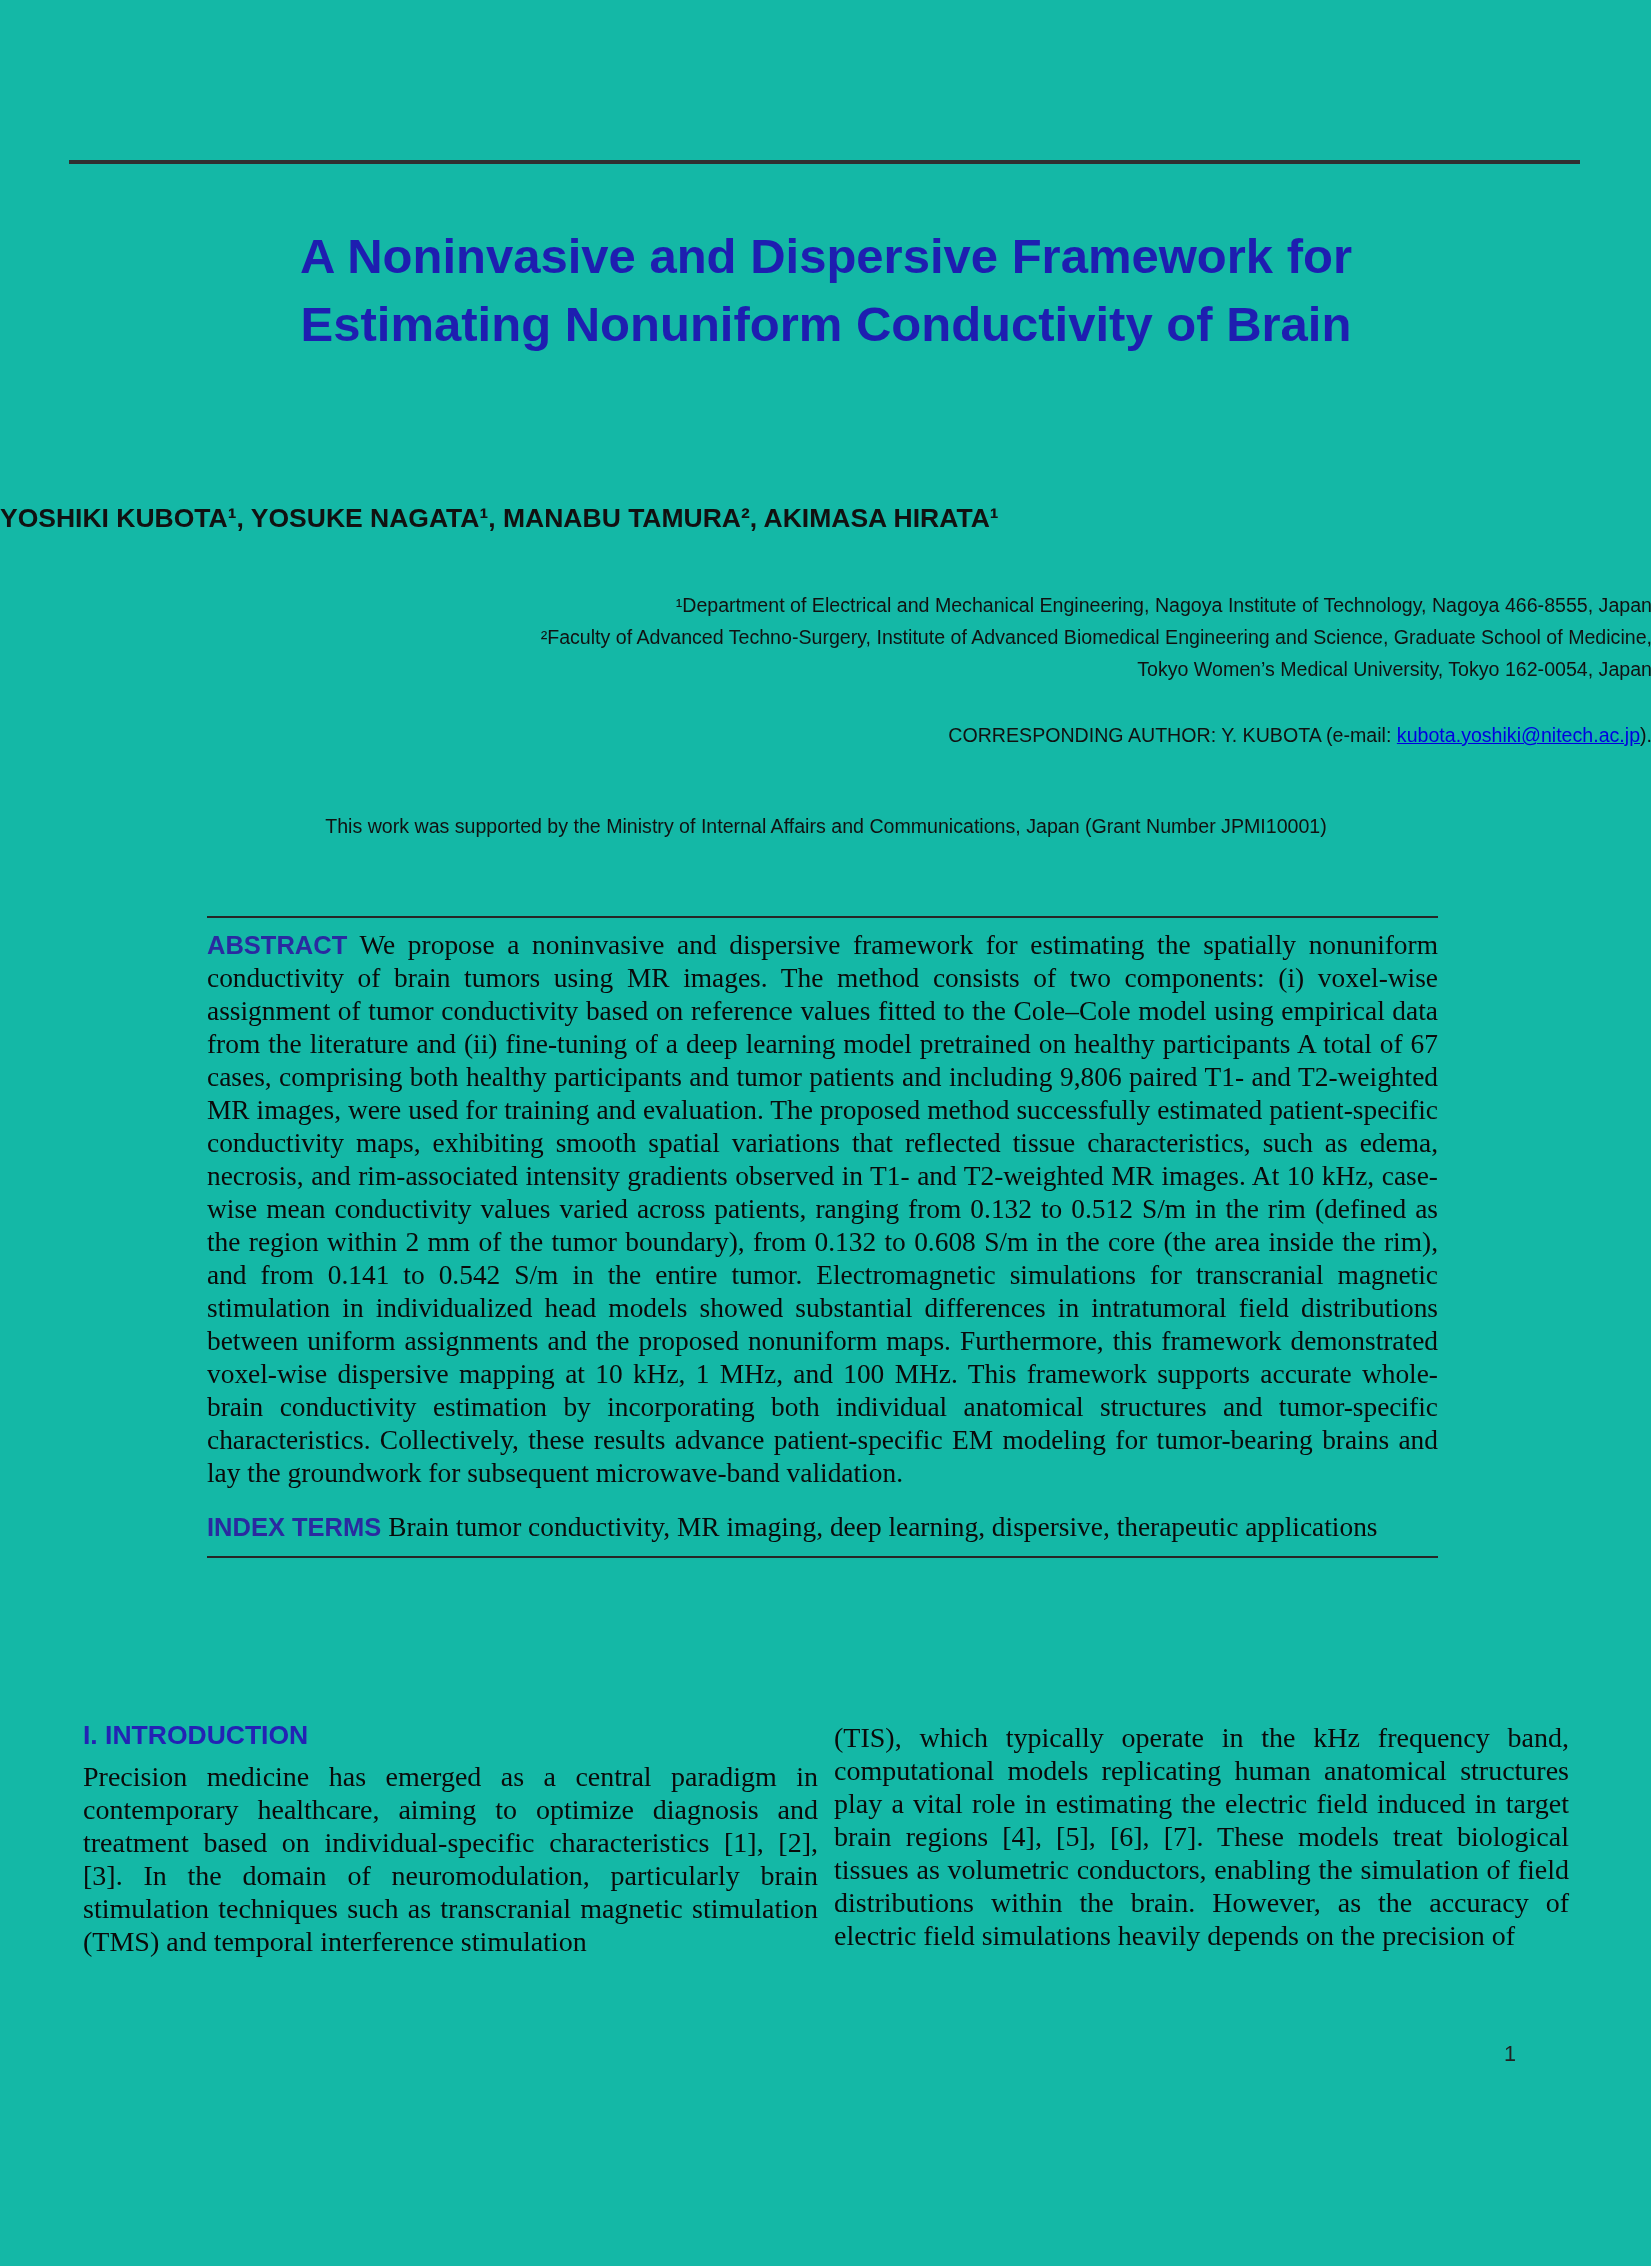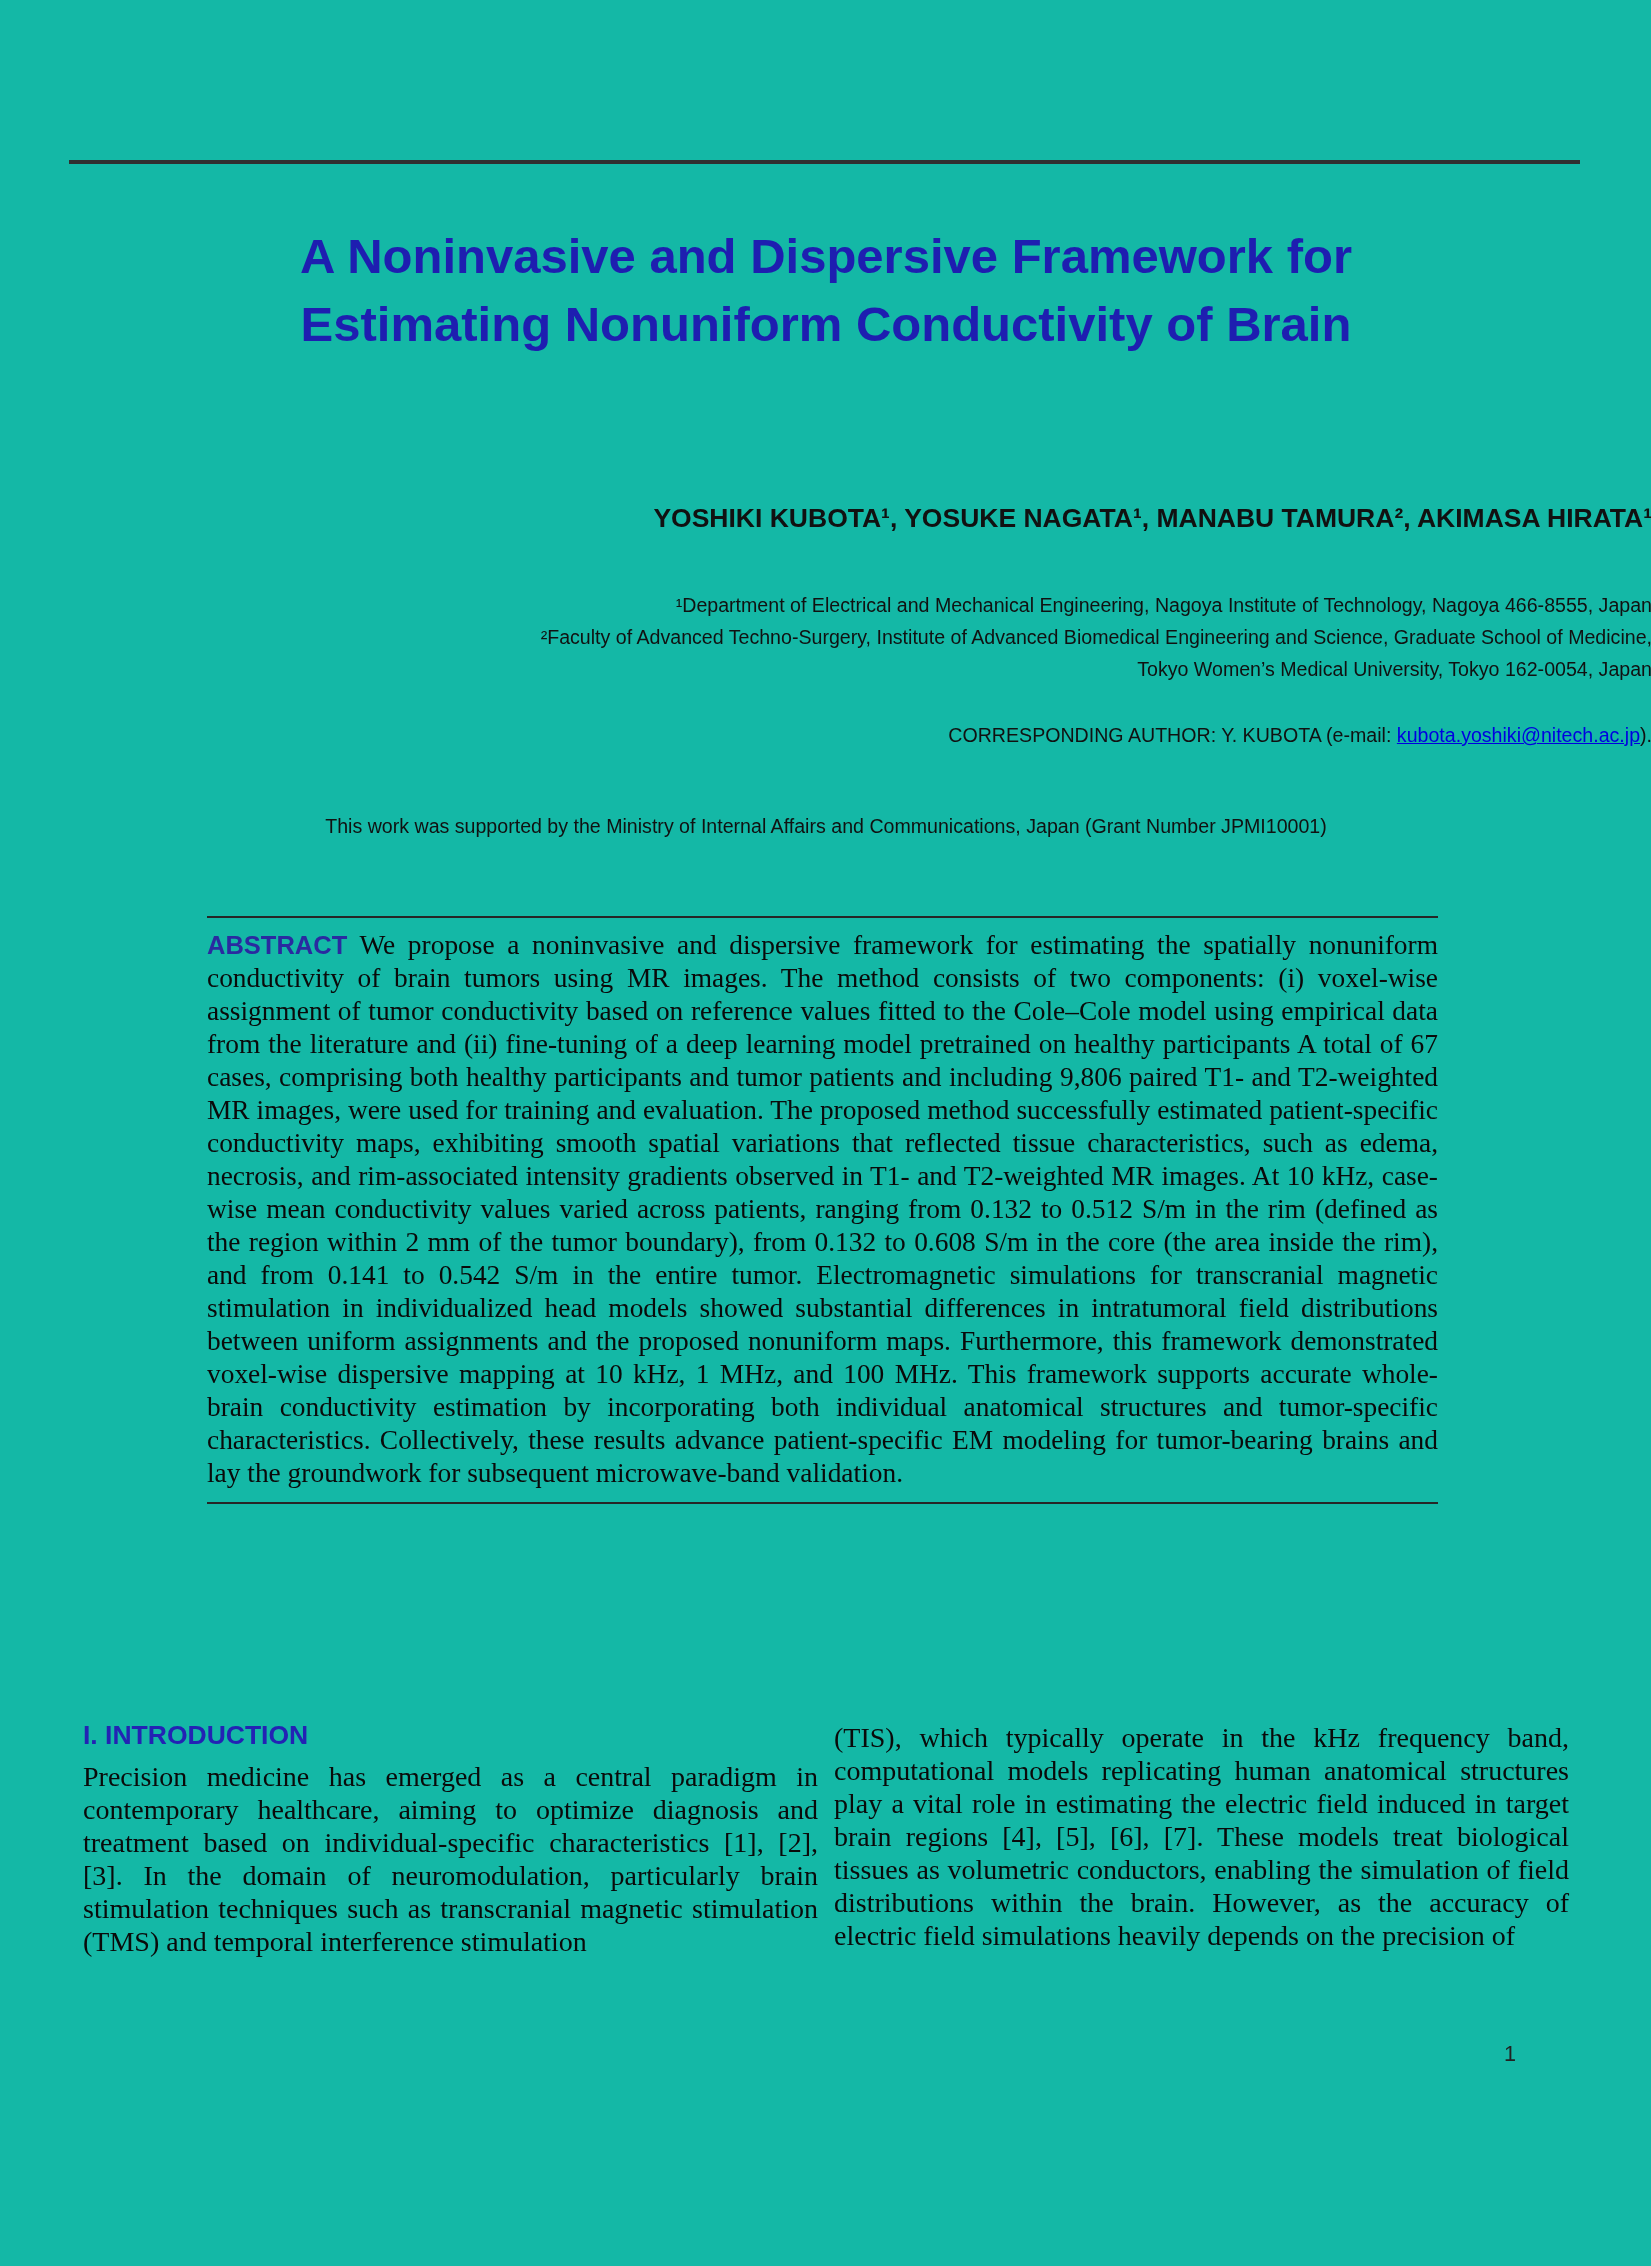--- a/index.html
+++ b/index.html
@@ -19,21 +19,21 @@
   .title{
     position:absolute; top:222px; left:0; width:100%;
     text-align:center;
     font-family:"Liberation Sans", sans-serif;
     font-weight:bold;
     font-size:49px; line-height:68px;
     color:#1e1eb0;
   }
   .authors{
     position:absolute; top:502px; left:0; width:100%;
-    text-align:right;
+    text-align:left;
     font-family:"Liberation Sans", sans-serif;
     font-weight:bold;
     font-size:26.5px; line-height:33px;
     color:#111111;
   }
   .affiliations{
     position:absolute; top:589px; left:0; width:100%;
     text-align:right;
     font-family:"Liberation Sans", sans-serif;
     font-size:19.6px; line-height:32px;
@@ -120,20 +120,21 @@
   </div>
 
   <div class="corresponding">
     <span>CORRESPONDING AUTHOR: Y. KUBOTA (e-mail: </span><a>kubota.yoshiki@nitech.ac.jp</a><span>).</span>
   </div>
 
   <div class="funding">This work was supported by the Ministry of Internal Affairs and Communications, Japan (Grant Number JPMI10001)</div>
 
   <div class="abstract-section">
     <p><span class="inline-label">ABSTRACT</span><span> We propose a noninvasive and dispersive framework for estimating the spatially nonuniform conductivity of brain tumors using MR images. The method consists of two components: (i) voxel-wise assignment of tumor conductivity based on reference values fitted to the Cole–Cole model using empirical data from the literature and (ii) fine-tuning of a deep learning model pretrained on healthy participants A total of 67 cases, comprising both healthy participants and tumor patients and including 9,806 paired T1- and T2-weighted MR images, were used for training and evaluation. The proposed method successfully estimated patient-specific conductivity maps, exhibiting smooth spatial variations that reflected tissue characteristics, such as edema, necrosis, and rim-associated intensity gradients observed in T1- and T2-weighted MR images. At 10 kHz, case-wise mean conductivity values varied across patients, ranging from 0.132 to 0.512 S/m in the rim (defined as the region within 2 mm of the tumor boundary), from 0.132 to 0.608 S/m in the core (the area inside the rim), and from 0.141 to 0.542 S/m in the entire tumor. Electromagnetic simulations for transcranial magnetic stimulation in individualized head models showed substantial differences in intratumoral field distributions between uniform assignments and the proposed nonuniform maps. Furthermore, this framework demonstrated voxel-wise dispersive mapping at 10 kHz, 1 MHz, and 100 MHz. This framework supports accurate whole-brain conductivity estimation by incorporating both individual anatomical structures and tumor-specific characteristics. Collectively, these results advance patient-specific EM modeling for tumor-bearing brains and lay the groundwork for subsequent microwave-band validation.</span></p>
+    <p class="index-terms"><span class="inline-label">INDEX TERMS</span><span> Brain tumor conductivity, MR imaging, deep learning, dispersive, therapeutic applications</span></p>
   </div>
 
   <div class="intro-section">
     <div class="col">
       <h2 class="section-heading">I. INTRODUCTION</h2>
       <p>Precision medicine has emerged as a central paradigm in contemporary healthcare, aiming to optimize diagnosis and treatment based on individual-specific characteristics [1], [2], [3]. In the domain of neuromodulation, particularly brain stimulation techniques such as transcranial magnetic stimulation (TMS) and temporal interference stimulation</p>
     </div>
     <div class="col">
       <p>(TIS), which typically operate in the kHz frequency band, computational models replicating human anatomical structures play a vital role in estimating the electric field induced in target brain regions [4], [5], [6], [7]. These models treat biological tissues as volumetric conductors, enabling the simulation of field distributions within the brain. However, as the accuracy of electric field simulations heavily depends on the precision of</p>
     </div>

